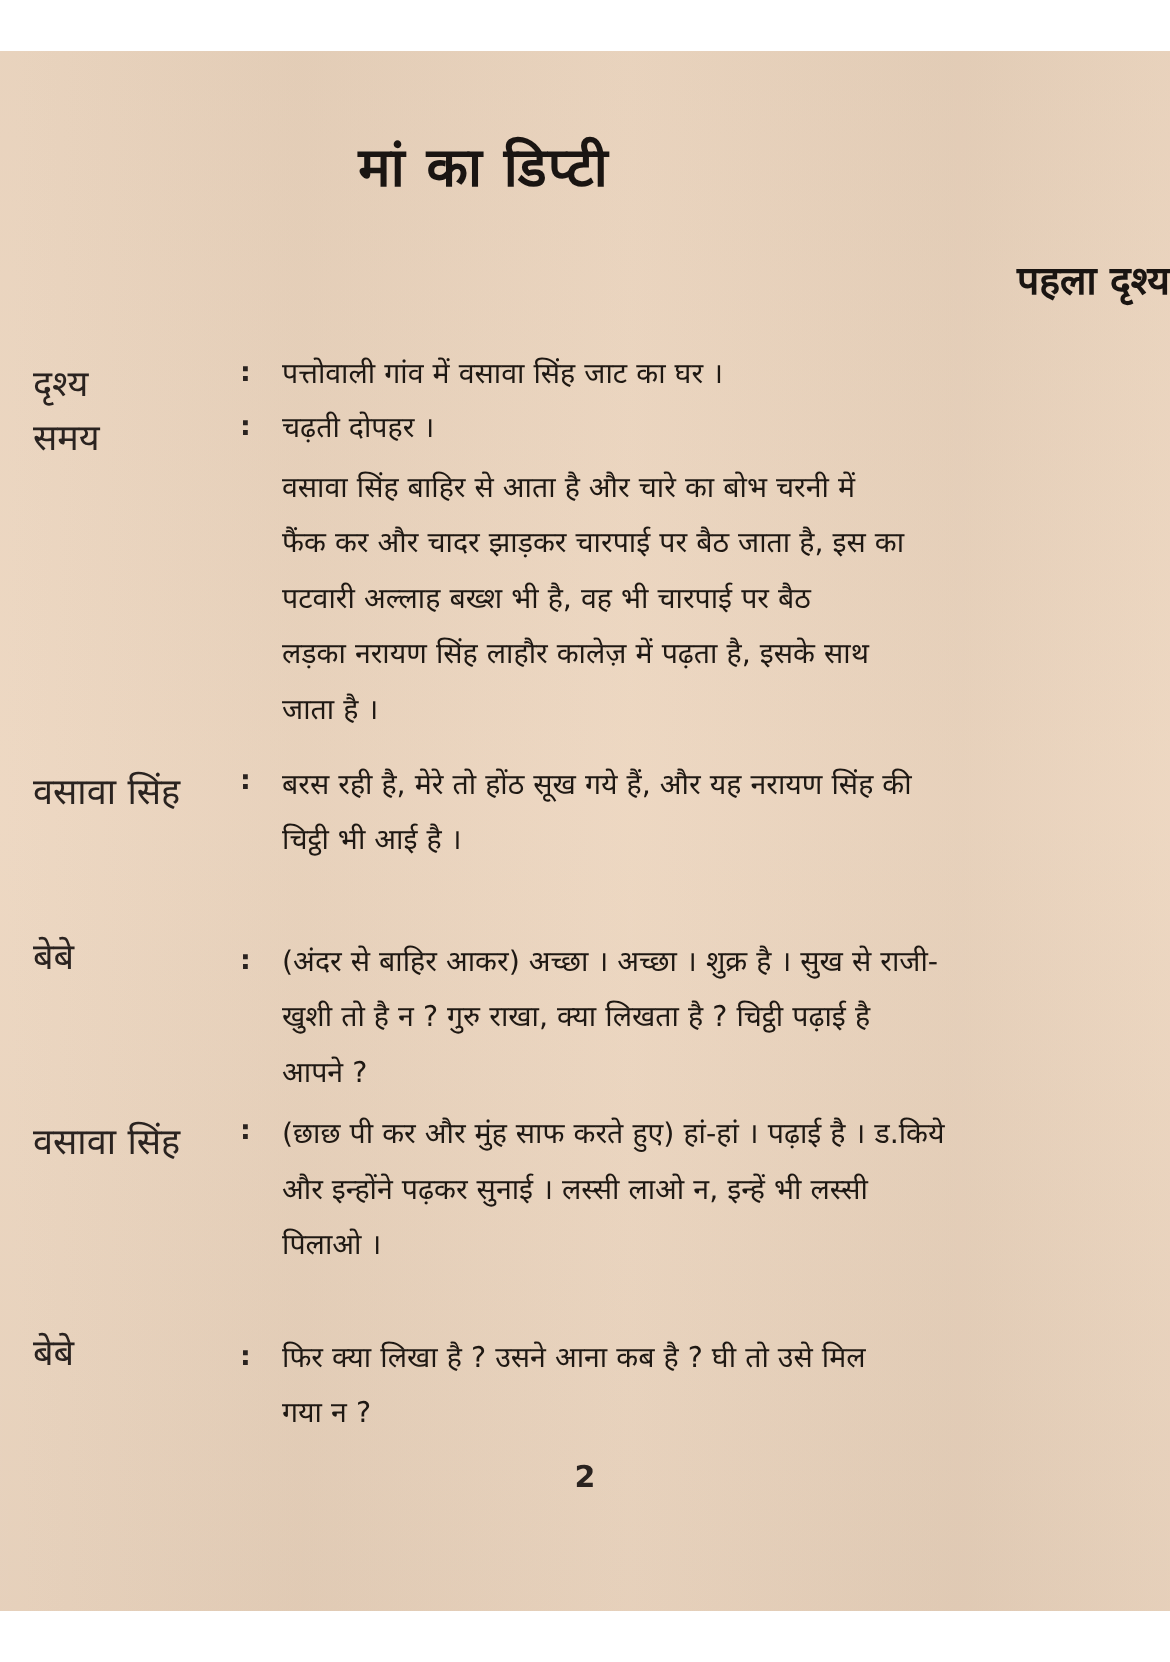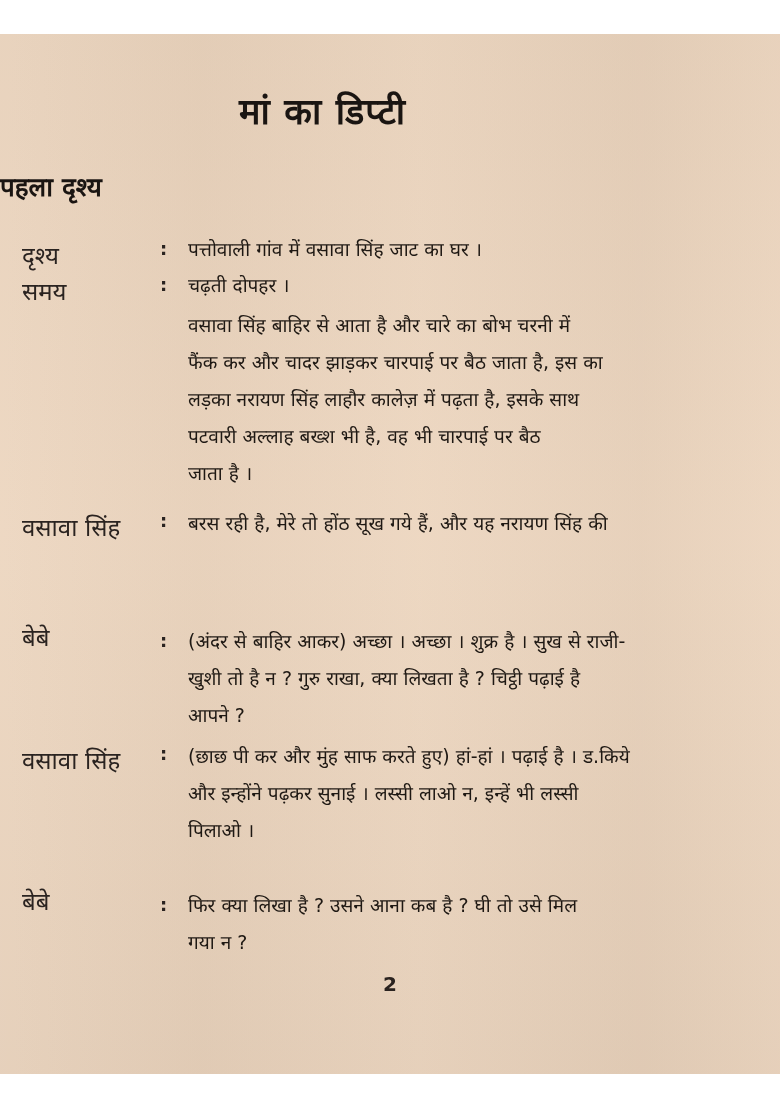--- a/index.html
+++ b/index.html
@@ -12,21 +12,21 @@
     background: #ecd5be;
     background-image:
       linear-gradient(90deg, rgba(255,255,255,0.05) 0px, rgba(0,0,0,0.02) 200px, rgba(255,255,255,0.04) 420px, rgba(0,0,0,0.025) 640px, rgba(255,255,255,0.03) 780px),
       linear-gradient(180deg, rgba(0,0,0,0.02) 0px, rgba(255,255,255,0.03) 500px, rgba(0,0,0,0.03) 1040px);
   }
   .title {
     position: absolute; left: 0; width: 645px; top: 52px; text-align: center;
     font-size: 36px; font-weight: bold; color: #1a1512; letter-spacing: 1px;
   }
   .subtitle {
-    position: absolute; left: 0; width: 780px; top: 134px; text-align: left;
+    position: absolute; left: 0; width: 780px; top: 134px; text-align: right;
     font-size: 26px; font-weight: bold; color: #1a1512;
   }
   .row { position: absolute; left: 0; width: 780px; }
   .speaker {
     position: absolute; left: 22px; top: 0; font-size: 24px; color: #2a2320;
   }
   .colon {
     position: absolute; left: 160px; top: 0; font-size: 18px; font-weight: bold; color: #2a2320;
   }
   .text {
@@ -60,31 +60,32 @@
     <span class="colon" style="top:8px;">:</span>
     <div class="text">
       <span class="line">चढ़ती दोपहर ।</span>
     </div>
   </div>
 
   <div class="row" style="top:272px;">
     <div class="text">
       <span class="line">वसावा  सिंह  बाहिर  से   आता है और चारे का बोभ   चरनी में</span>
       <span class="line">फैंक  कर और चादर झाड़कर  चारपाई पर बैठ जाता है, इस का</span>
+      <span class="line">पटवारी   अल्लाह  बख्श  भी है,  वह  भी   चारपाई  पर  बैठ</span>
       <span class="line">लड़का  नरायण  सिंह  लाहौर  कालेज़  में  पढ़ता है, इसके साथ</span>
-      <span class="line">पटवारी   अल्लाह  बख्श  भी है,  वह  भी   चारपाई  पर  बैठ</span>
       <span class="line">जाता है  ।</span>
     </div>
   </div>
 
   <div class="row" style="top:470px;">
     <span class="speaker" style="top:6px;">वसावा सिंह</span>
     <span class="colon" style="top:6px;">:</span>
     <div class="text">
       <span class="line">बरस रही है, मेरे तो होंठ  सूख गये हैं, और यह नरायण सिंह की</span>
+      <span class="line">चिट्ठी भी आई है ।</span>
     </div>
   </div>
 
   <div class="row" style="top:588px;">
     <span class="speaker" style="top:-2px;">बेबे</span>
     <span class="colon" style="top:8px;">:</span>
     <div class="text">
       <span class="line">(अंदर से बाहिर आकर) अच्छा । अच्छा । शुक्र है । सुख से राजी-</span>
       <span class="line">खुशी  तो है न ? गुरु  राखा, क्या  लिखता है ? चिट्ठी पढ़ाई है</span>
       <span class="line">आपने ?</span>

